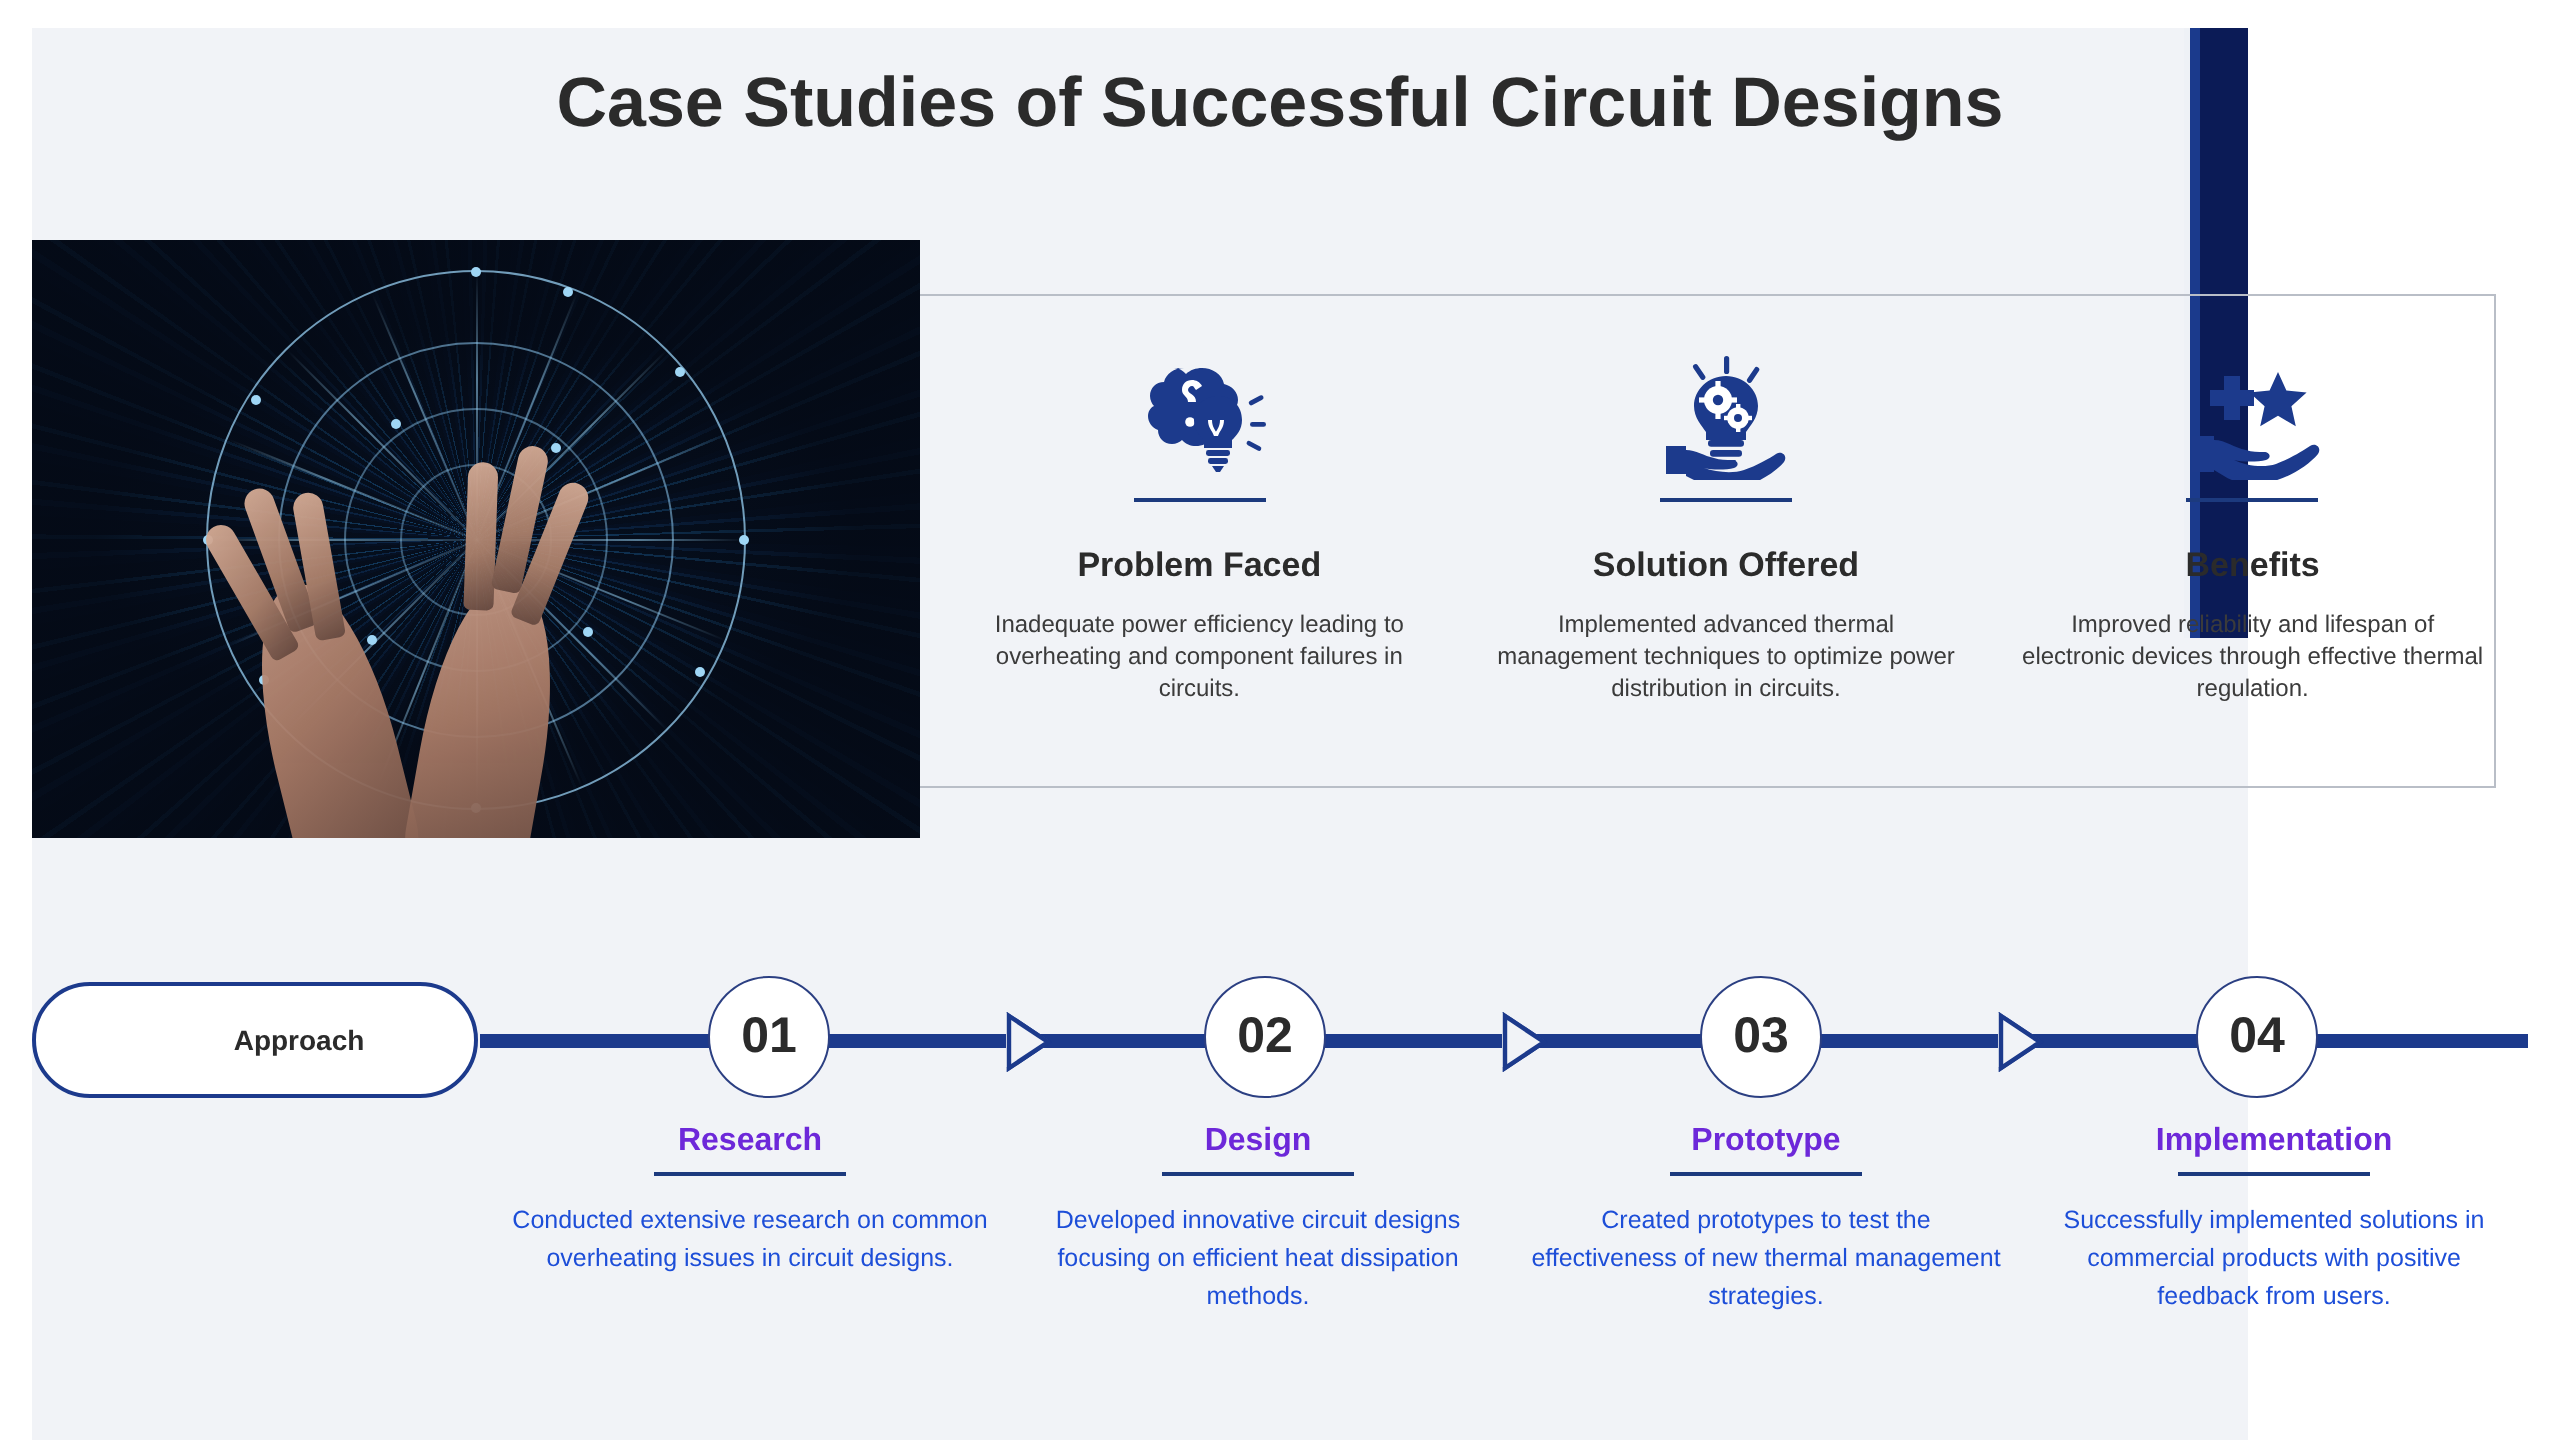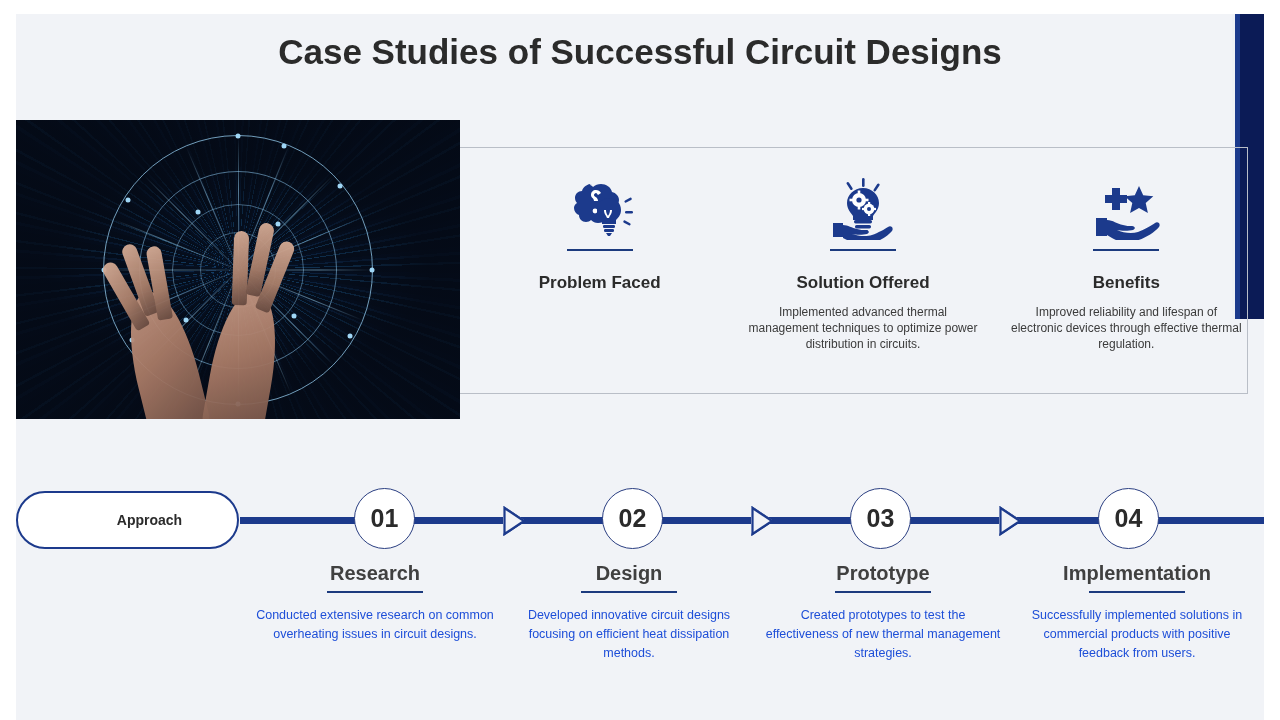--- a/index.html
+++ b/index.html
@@ -6,21 +6,21 @@
   body{
     width:1280px;height:720px;
     background:#ffffff;
     font-family:"Liberation Sans", sans-serif;
     overflow:hidden;
     position:relative;
   }
   .slide{
     position:absolute;
     left:16px; top:14px;
-    width:1248px; height:706px;
+    width:1108px; height:706px;
     background:#f1f3f7;
   }
   
   .accent-bar{
     position:absolute;
     right:0; top:0;
     width:32px; height:305px;
     background:#0b1b56;
   }
   .accent-bar-inner{
@@ -210,21 +210,21 @@
     left:232px; top:548px;
     width:1016px;height:120px;
     display:flex;
   }
   .step{
     flex:1 1 0;
     display:flex;flex-direction:column;align-items:center;
     padding:0 8px;box-sizing:border-box;
   }
   .step-title{
-    font-size:20px;font-weight:bold;color:#404040;text-align:center;
+    font-size:16px;font-weight:bold;color:#6d28d9;text-align:center;
   }
   .step-rule{
     width:96px;height:2px;background:#1c3a7e;margin-top:6px;
   }
   .step-desc{
     margin-top:13px;
     font-size:12.5px;line-height:19px;color:#1d4ed8;text-align:center;
   }
 </style>
 </head>
@@ -299,20 +299,21 @@
             <path d="M40 30c0 4 2 5 3 8h-2c-1-3-3-4-3-8z" fill="#ffffff"></path>
             <path d="M44 30c0 4-2 5-3 8h2c1-3 3-4 3-8z" fill="#ffffff"></path>
             <rect x="58" y="21" width="8" height="2.4" rx="1.2" transform="rotate(-28 58 21)"></rect>
             <rect x="59" y="31" width="8" height="2.4" rx="1.2"></rect>
             <rect x="58" y="40" width="8" height="2.4" rx="1.2" transform="rotate(28 58 40)"></rect>
           </g>
         </svg>
       </div>
       <div class="col-rule"></div>
       <div class="col-title">Problem Faced</div>
+      <div class="col-desc">Inadequate power efficiency leading to overheating and component failures in circuits.</div>
     </div>
 
     <div class="col">
       <div class="col-icon">
         <svg width="68" height="62" viewBox="0 0 68 62">
           <g fill="#1c3a8c">
             <rect x="33" y="0" width="2.6" height="9" rx="1.3"></rect>
             <rect x="17" y="5" width="2.6" height="9" rx="1.3" transform="rotate(-34 17 5)"></rect>
             <rect x="49" y="5" width="2.6" height="9" rx="1.3" transform="rotate(34 49 5)"></rect>
             <path d="M34 10c-9 0-16 7-16 15 0 6 4 10 6 13v4h20v-4c2-3 6-7 6-13 0-8-7-15-16-15z"></path>

